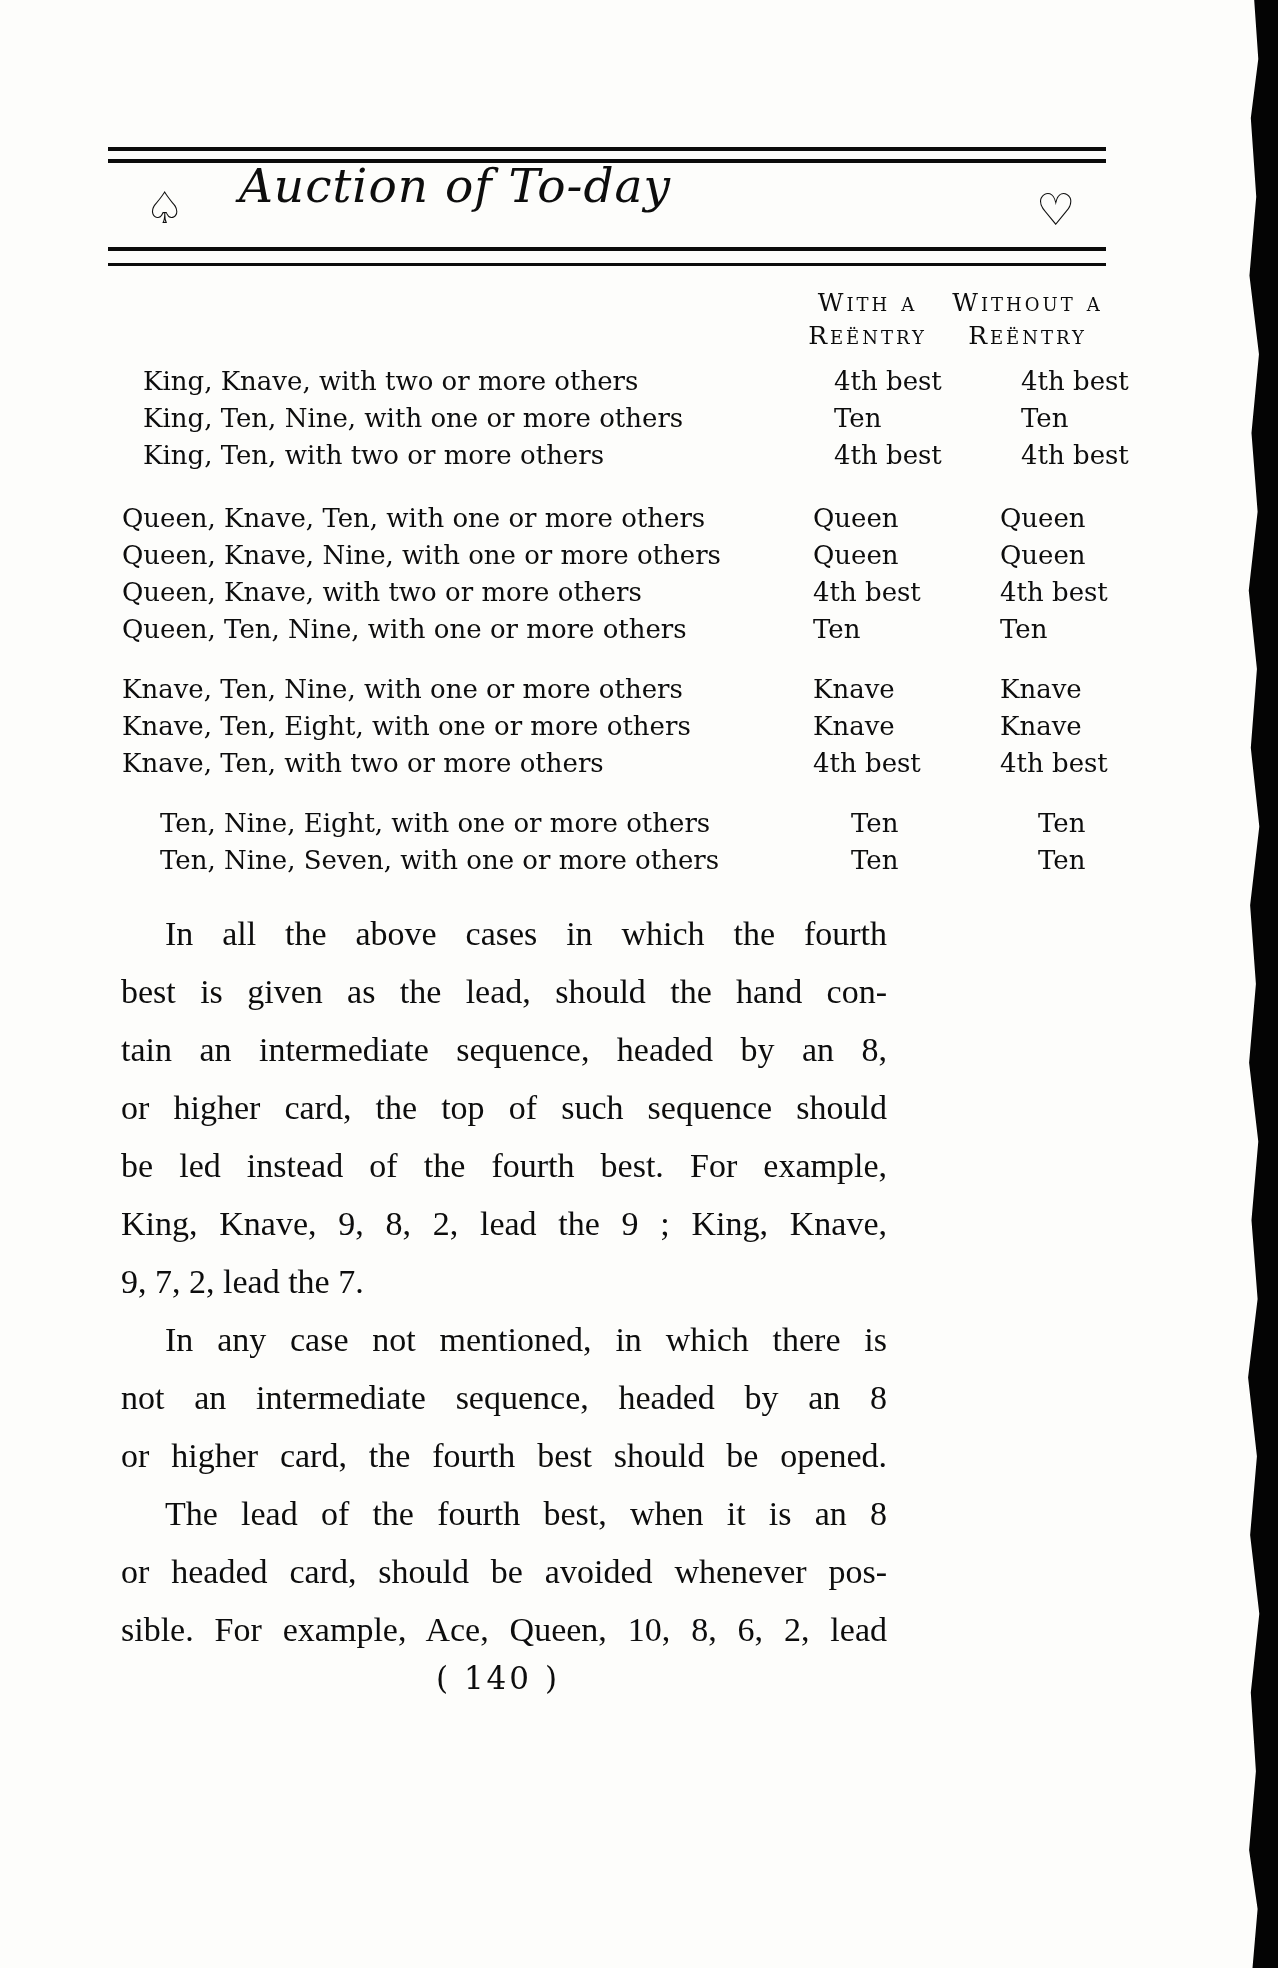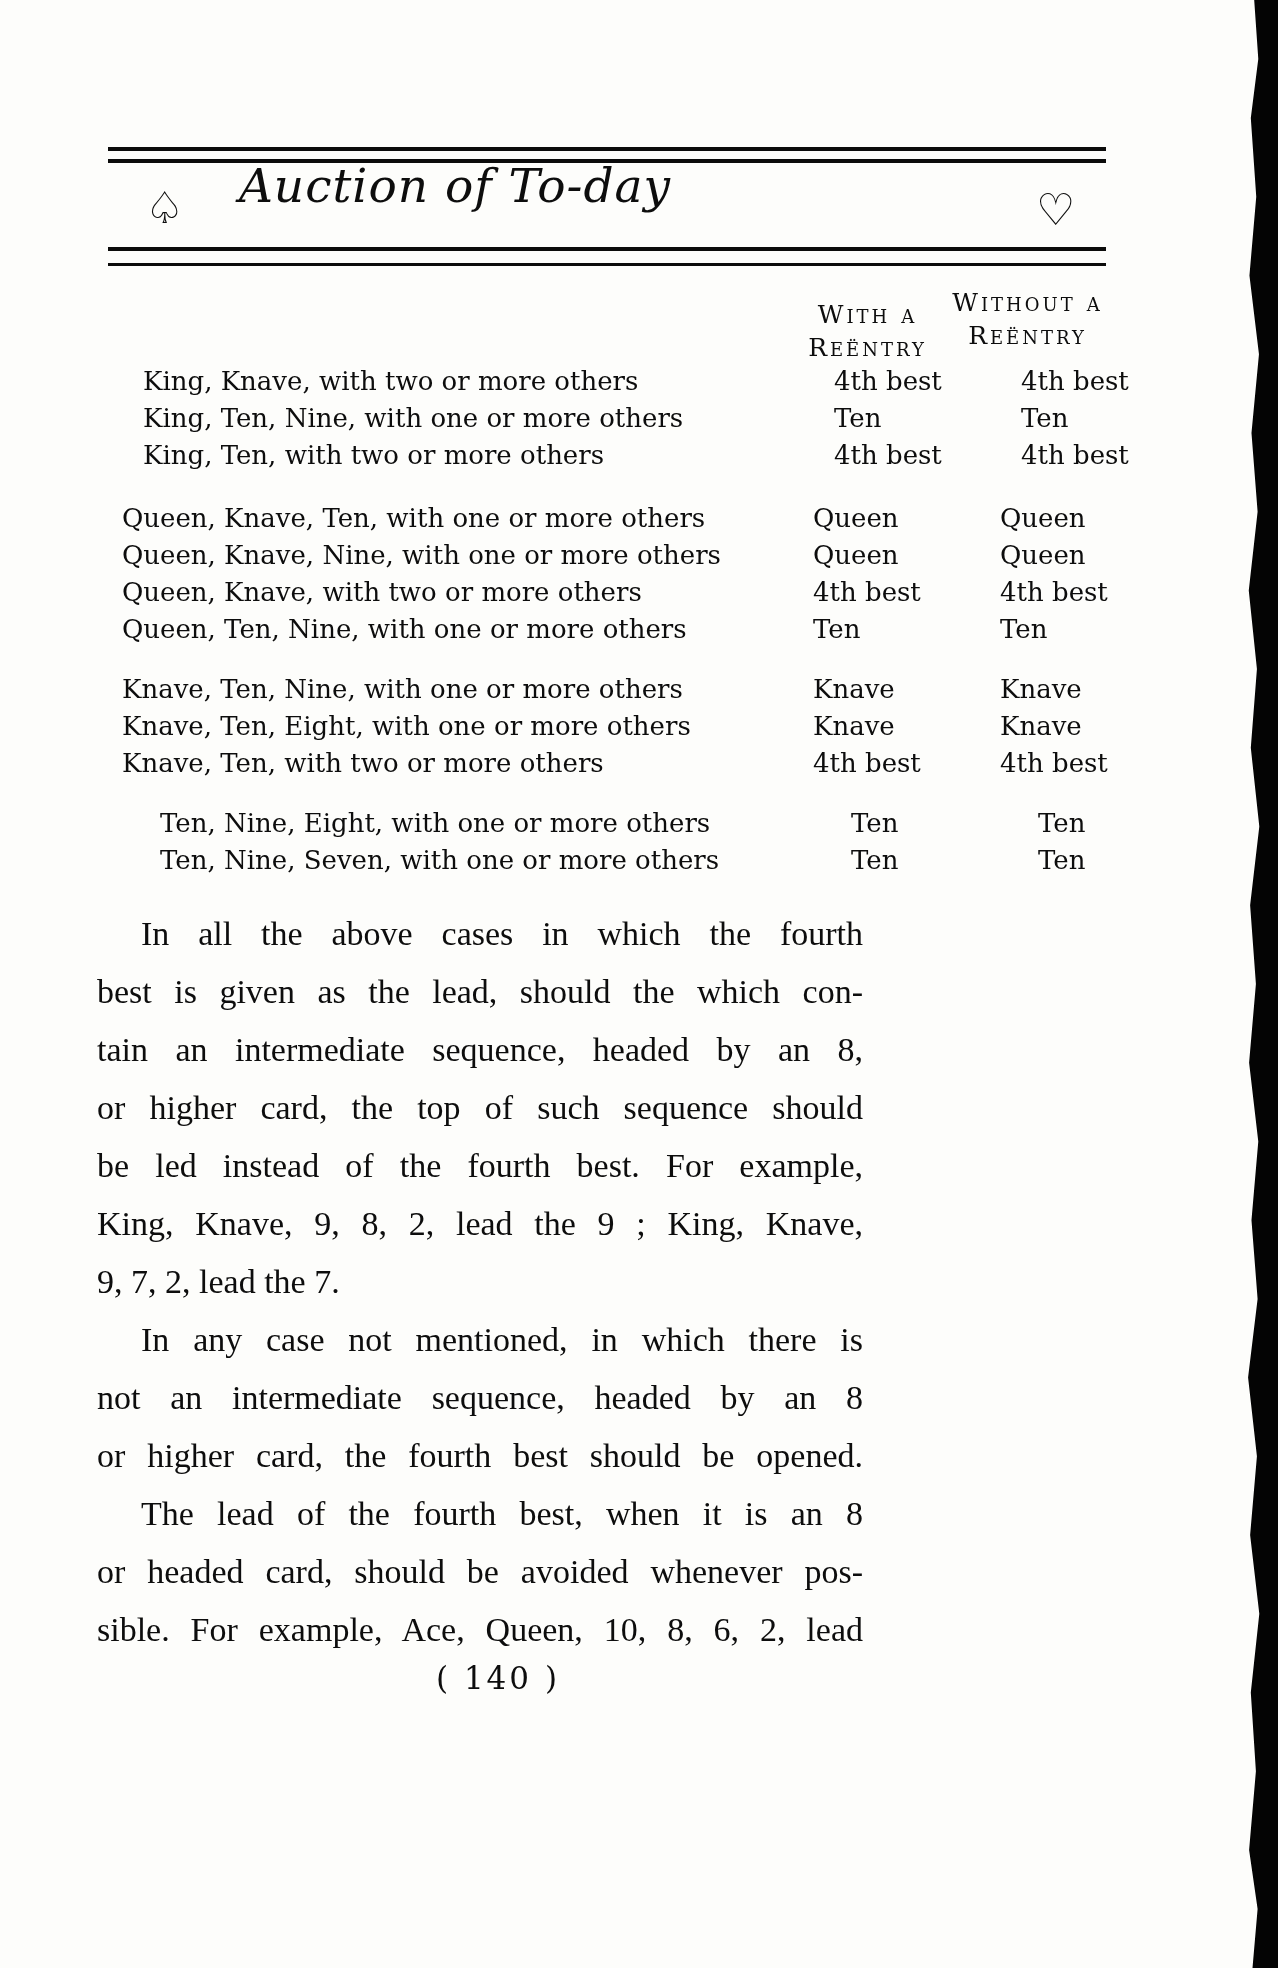--- a/index.html
+++ b/index.html
@@ -19,32 +19,32 @@
   .hdr-spade{position:absolute;left:145px;top:182px;font-size:44px;font-family:"DejaVu Sans",sans-serif;}
   .hdr-heart{position:absolute;left:1036px;top:184px;font-size:44px;font-family:"DejaVu Sans",sans-serif;}
   .hdr-title{
     position:absolute;left:60px;top:160px;width:790px;
     text-align:center;font-style:italic;font-size:47px;line-height:52px;
     letter-spacing:1px;
   }
   
   .col-hdr{position:absolute;font-variant:small-caps;font-size:25px;letter-spacing:3px;line-height:33px;text-align:center;}
   .holding-hdr{left:145px;top:292px;width:660px;}
-  .with-hdr{left:780px;top:286px;width:175px;margin-top:12px;}
+  .with-hdr{left:780px;top:286px;width:175px;}
   .without-hdr{left:935px;top:286px;width:185px;}
   
   .tgroup{position:absolute;left:0;width:1278px;}
   .g1{top:363px;padding-left:21px;} .g2{top:500px;} .g3{top:671px;} .g4{top:805px;padding-left:38px;}
   .trow{position:relative;height:37px;font-size:26px;line-height:37px;}
   .c-h{position:absolute;left:122px;white-space:nowrap;}
   .c-w{position:absolute;left:813px;white-space:nowrap;}
   .c-o{position:absolute;left:1000px;white-space:nowrap;}
   
   .bodytext{
-    position:absolute;left:97px;top:905px;width:766px;
+    position:absolute;left:121px;top:905px;width:766px;
     font-family:"Liberation Serif", serif;
     font-size:34px;
   }
   .bl{
     height:58px;line-height:58px;
     text-align:justify;
     -moz-text-align-last:justify;
     text-align-last:justify;
   }
   .indent{text-indent:44px;}
@@ -149,21 +149,21 @@
     </div>
     <div class="trow">
       <span class="c-h">Ten, Nine, Seven, with one or more others</span>
       <span class="c-w">Ten</span>
       <span class="c-o">Ten</span>
     </div>
   </div>
 
   <div class="bodytext">
     <div class="bl indent">In all the above cases in which the fourth</div>
-    <div class="bl">best is given as the lead, should the which con-</div>
+    <div class="bl">best is given as the lead, should the hand con-</div>
     <div class="bl">tain an intermediate sequence, headed by an 8,</div>
     <div class="bl">or higher card, the top of such sequence should</div>
     <div class="bl">be led instead of the fourth best.  For example,</div>
     <div class="bl">King, Knave, 9, 8, 2, lead the 9 ; King, Knave,</div>
     <div class="bl noJust">9, 7, 2, lead the 7.</div>
     <div class="bl indent">In any case not mentioned, in which there is</div>
     <div class="bl">not an intermediate sequence, headed by an 8</div>
     <div class="bl">or higher card, the fourth best should be opened.</div>
     <div class="bl indent">The lead of the fourth best, when it is an 8</div>
     <div class="bl">or headed card, should be avoided whenever pos-</div>

